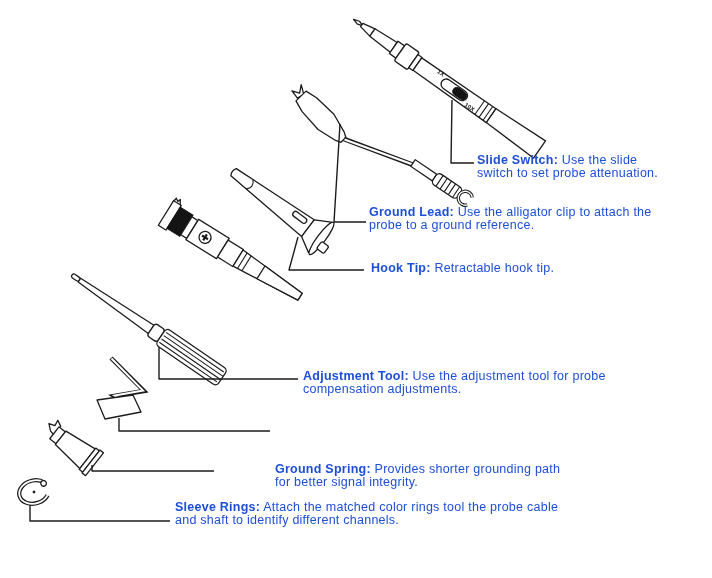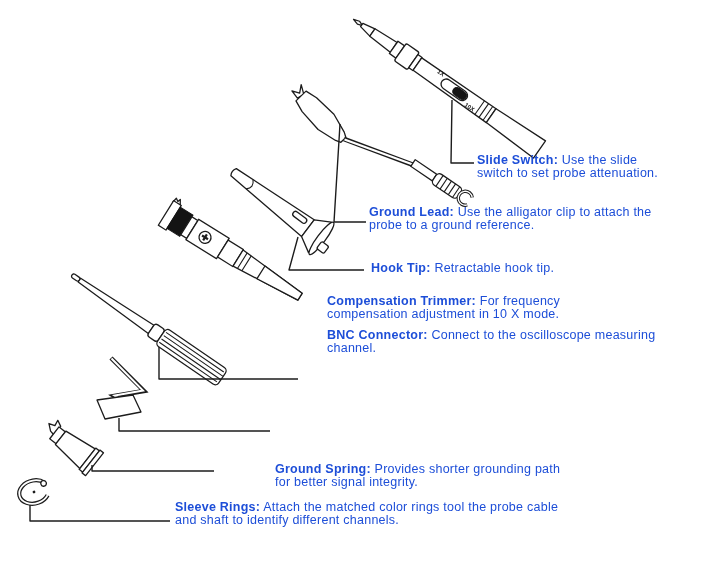--- a/index.html
+++ b/index.html
@@ -136,28 +136,25 @@
   </div>
 
   <div class="label" style="left:369px;top:206px;width:290px;">
     <span class="lname">Ground Lead:</span><span class="ldesc"> Use the alligator clip to attach the probe to a ground reference.</span>
   </div>
 
   <div class="label" style="left:371px;top:262px;width:290px;">
     <span class="lname">Hook Tip:</span><span class="ldesc"> Retractable hook tip.</span>
   </div>
 
-  <div class="label" style="left:327px;top:295px;width:295px;">
-    <span class="lname">Compensation Trimmer:</span><span class="ldesc"> For frequency compensation adjustment in 10 X mode.</span>
+
+
+  <div class="label" style="left:303px;top:370px;width:325px;">
+    <span class="lname">Adjustment Tool:</span><span class="ldesc"> Use the adjustment tool for probe compensation adjustments.</span>
   </div>
-
-  <div class="label" style="left:327px;top:329px;width:330px;">
-    <span class="lname">BNC Connector:</span><span class="ldesc"> Connect to the oscilloscope measuring channel.</span>
-  </div>
-
 
   <div class="label" style="left:275px;top:419px;width:300px;margin-top:44px;">
     <span class="lname">Ground Spring:</span><span class="ldesc"> Provides shorter grounding path for better signal integrity.</span>
   </div>
 
 
   <div class="label" style="left:175px;top:501px;width:402px;">
     <span class="lname">Sleeve Rings:</span><span class="ldesc"> Attach the matched color rings tool the probe cable and shaft to identify different channels.</span>
   </div>
 

